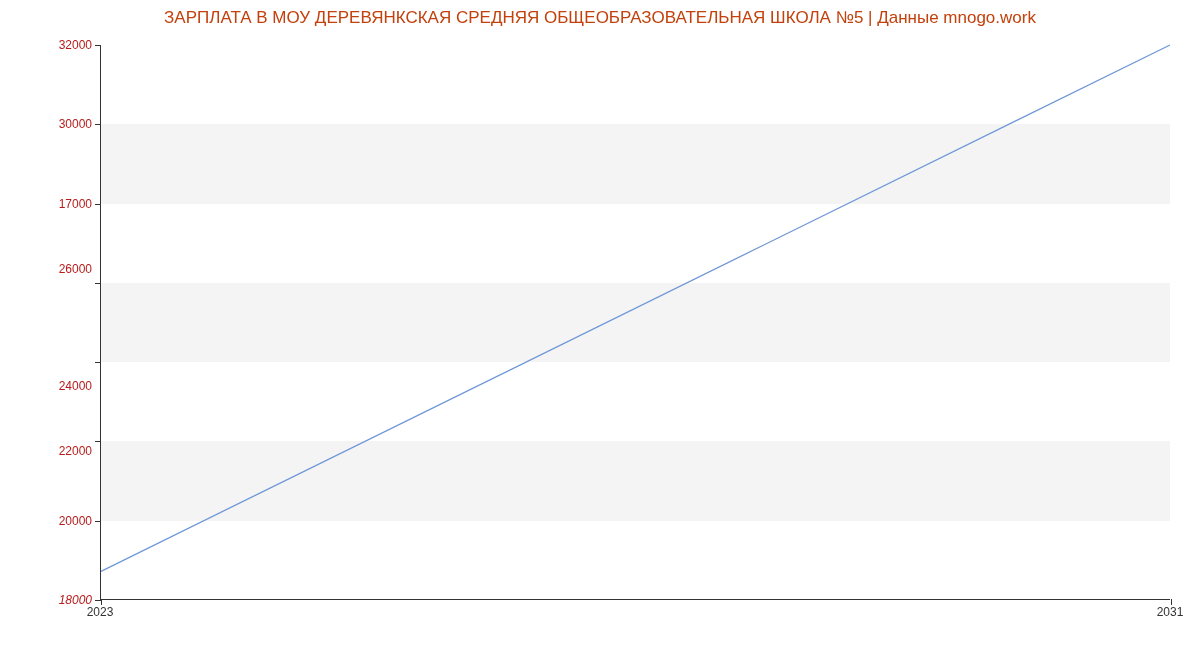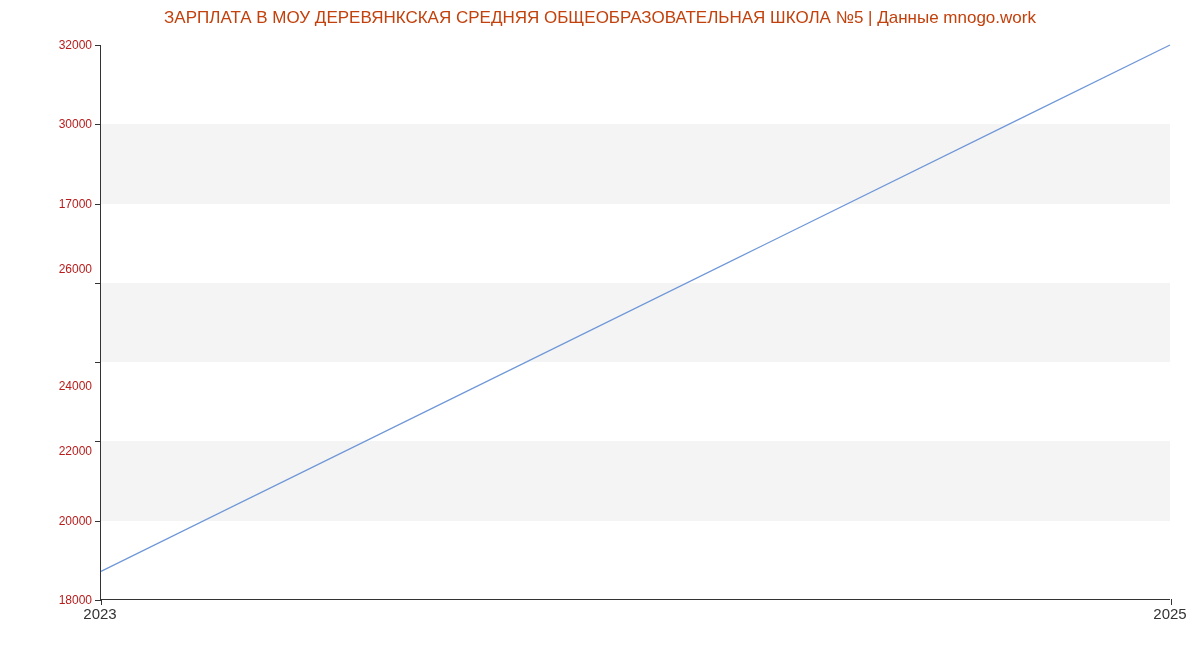--- a/index.html
+++ b/index.html
@@ -54,21 +54,21 @@
     .x-tick {
       position: absolute;
       bottom: -6px;
       width: 1px;
       height: 6px;
       background: #333;
     }
     .x-label {
       position: absolute;
       top: 605px;
-      font-size: 15px;
+      font-size: 12px;
       color: #333;
       transform: translateX(-50%);
     }
     svg.line {
       position: absolute;
       left: 0;
       top: 0;
       width: 100%;
       height: 100%;
       overflow: visible;
@@ -98,25 +98,25 @@
   <div id="xticks">
       <div class="x-tick" style="left: 0px;"></div>
       <div class="x-tick" style="left: 1070px;"></div>
     </div>
   <svg class="line" preserveAspectRatio="none" viewBox="0 0 1070 555">
     <polyline id="series" fill="none" stroke-width="1.3" points="0,527.25 1070,0" stroke="#6f97d8"></polyline>
   </svg>
 </div>
 
 <div id="ylabels">
-    <div class="y-label" style="top: 600px;">18000</div>
+    <div class="y-label" style="top: 600px; font-style: italic;">18000</div>
     <div class="y-label" style="top: 520.714px;">20000</div>
     <div class="y-label" style="top: 451px;">22000</div>
     <div class="y-label" style="top: 362.143px; margin-top: 24px;">24000</div>
     <div class="y-label" style="top: 269px;">26000</div>
     <div class="y-label" style="top: 203.571px;">17000</div>
     <div class="y-label" style="top: 124.286px;">30000</div>
     <div class="y-label" style="top: 45px;">32000</div>
   </div>
 <div id="xlabels">
     <div class="x-label" style="left: 100px;">2023</div>
-    <div class="x-label" style="left: 1170px;">2025</div>
+    <div class="x-label" style="left: 1170px;">2031</div>
   </div>
 
 </body></html>

